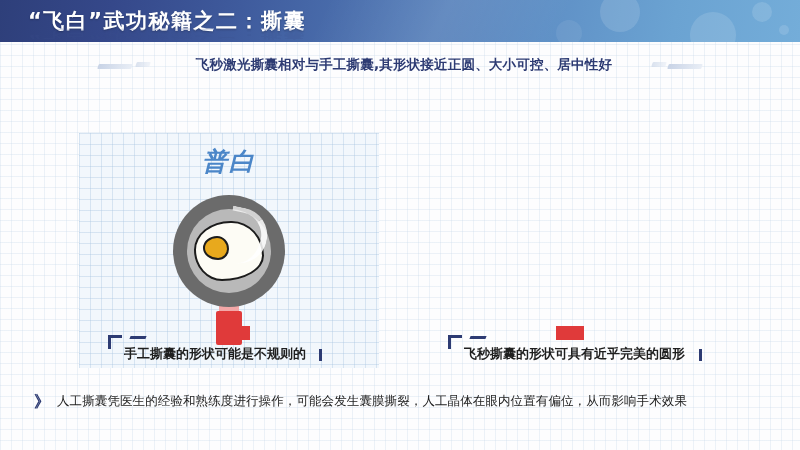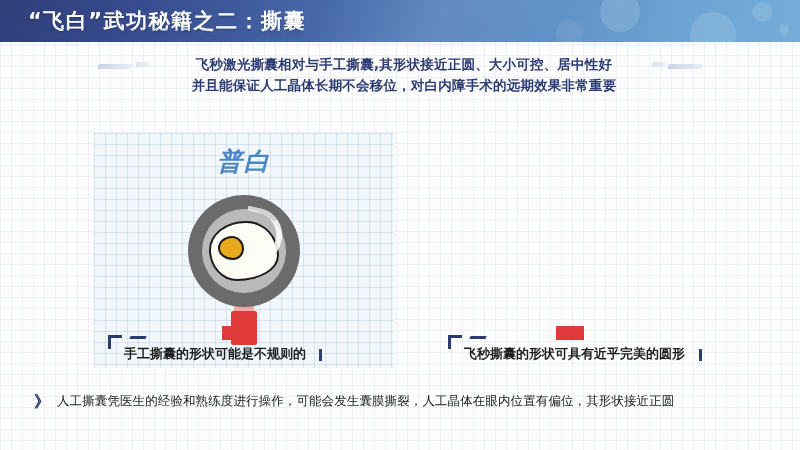--- a/index.html
+++ b/index.html
@@ -144,21 +144,21 @@
     height: 235px;
     background:
       repeating-linear-gradient(to right,
         rgba(168,196,224,0.38) 0px, rgba(168,196,224,0.38) 1px,
         rgba(0,0,0,0) 1px, rgba(0,0,0,0) 11px),
       repeating-linear-gradient(to bottom,
         rgba(168,196,224,0.38) 0px, rgba(168,196,224,0.38) 1px,
         rgba(0,0,0,0) 1px, rgba(0,0,0,0) 11px),
       #f2f7fc;
   }
-  .panel-left  { left: 16px; }
+  .panel-left  { left: 1px; }
   .panel-right { left: 346px; }
 
   .panel-label {
     position: absolute;
     top: 12px;
     width: 300px;
     text-align: center;
     color: #4b86c8;
     font-size: 25px;
     font-weight: bold;
@@ -370,21 +370,20 @@
   </div>
   <div class="header-reflection">“飞白”武功秘籍之二：撕囊</div>
 
   <span class="ribbon-dash ribbon-left"></span>
   <span class="ribbon-dash ribbon-left2"></span>
   <span class="ribbon-dash ribbon-right"></span>
   <span class="ribbon-dash ribbon-right2"></span>
 
   <div class="subtitle-wrap">
     <div class="subtitle-line">飞秒激光撕囊相对与手工撕囊,其形状接近正圆、大小可控、居中性好</div>
-    <div class="subtitle-line">并且能保证人工晶体长期不会移位，对白内障手术的远期效果非常重要</div>
   </div>
 
   <div class="panels">
 
     <div class="panel panel-left">
       <div class="panel-label">普白</div>
       <div class="pan">
         <span class="pan-handle-light"></span>
         <span class="pan-handle-red"></span>
         <div class="pan-outer">
@@ -411,16 +410,16 @@
   <span class="cap-red red-right"></span>
   <div class="caption-block cap-right">
     <span class="cap-bracket"></span>
     <span class="cap-dash"></span>
     <span class="cap-text">飞秒撕囊的形状可具有近乎完美的圆形</span>
     <span class="cap-tick tick-right"></span>
   </div>
 
   <div class="bottom-note">
     <span class="chev">》</span>
-    <span class="bottom-text">人工撕囊凭医生的经验和熟练度进行操作，可能会发生囊膜撕裂，人工晶体在眼内位置有偏位，其形状接近正圆</span>
+    <span class="bottom-text">人工撕囊凭医生的经验和熟练度进行操作，可能会发生囊膜撕裂，人工晶体在眼内位置有偏位，从而影响手术效果</span>
   </div>
 
 </div>
 
 </body></html>

